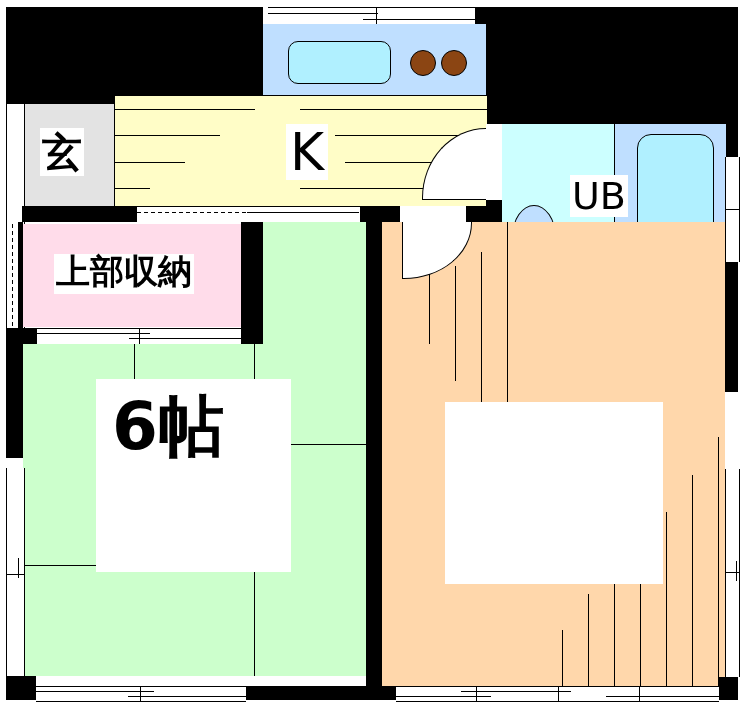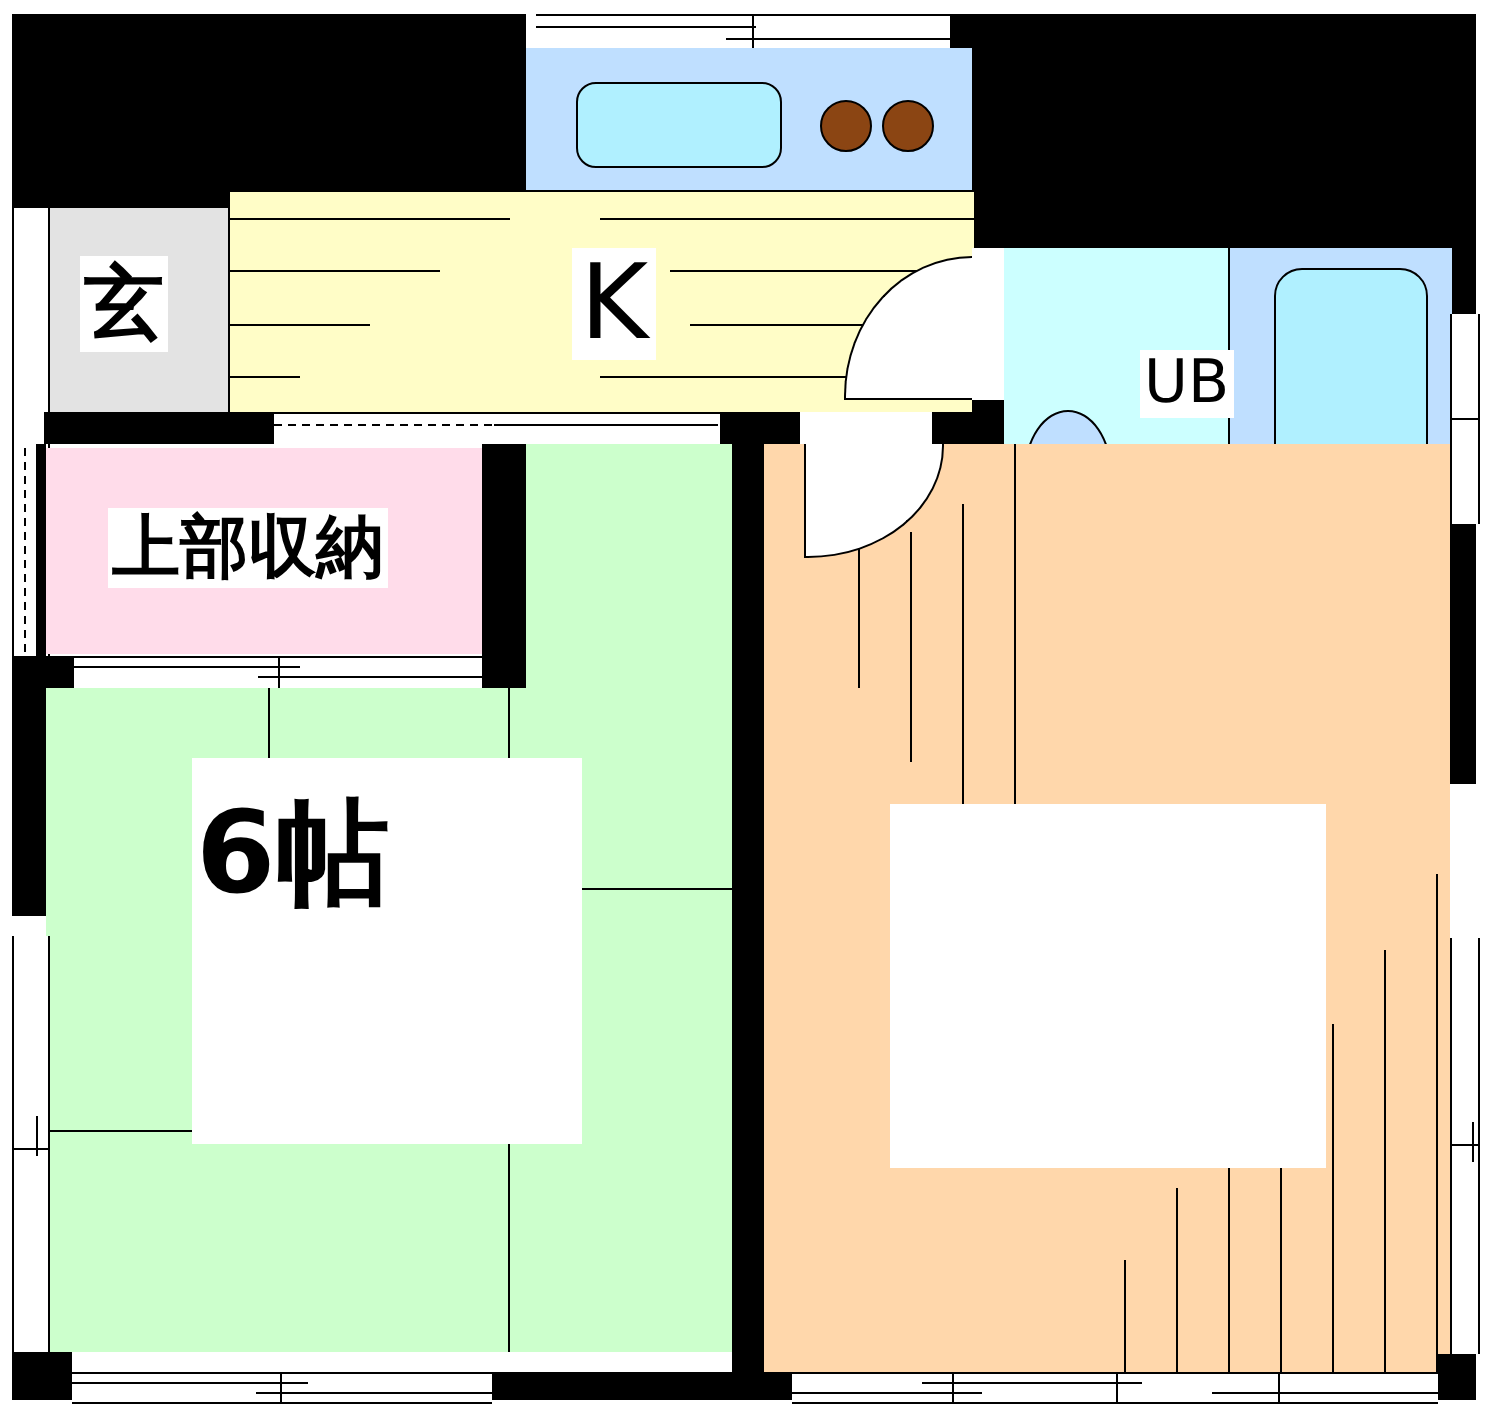--- a/index.html
+++ b/index.html
@@ -65,47 +65,47 @@
 
 <div class="wall" style="left:486px;top:200px;width:16px;height:104px;"></div>
 <div class="room" style="left:502px;top:124px;width:223px;height:163px;background:#ccffff;">
   <div class="abs" style="left:112px;top:0;width:111px;height:163px;background:#bfdfff;border-left:1px solid #000;"></div>
   <div class="abs" style="left:135px;top:10px;width:75px;height:143px;background:#b0f0ff;border:1px solid #000;border-radius:14px;"></div>
   <div class="abs" style="left:10px;top:81px;width:42px;height:62px;background:#bfdfff;border:1px solid #000;border-radius:50%;"></div>
   <div class="abs" style="left:5px;top:144px;width:54px;height:19px;background:#bfdfff;border:1px solid #000;"></div>
   <div class="abs" style="left:74px;top:126px;width:58px;height:37px;background:#bfdfff;border:1px solid #000;border-radius:29px 29px 0 0;"></div>
   <div class="abs" style="left:89px;top:136px;width:32px;height:17px;background:#b0f0ff;border:1px solid #000;border-radius:16px 16px 0 0;"></div>
 </div>
-<div class="label" style="left:570px;top:175px;font-size:30px;font-weight:normal;padding:2px 2px;">UB</div>
+<div class="label" style="left:570px;top:175px;font-size:38px;font-weight:normal;padding:2px 2px;">UB</div>
 <div class="wall" style="left:486px;top:287px;width:252px;height:17px;"></div>
 <div class="win" style="left:725px;top:157px;width:13px;height:105px;border-left:1px solid #000;border-right:1px solid #000;">
   <div class="hl" style="left:0;top:52px;width:13px;"></div>
 </div>
 <div class="wall" style="left:725px;top:262px;width:13px;height:130px;"></div>
 
 <div class="wall" style="left:18px;top:222px;width:5px;height:106px;"></div>
 <div class="room" style="left:23px;top:224px;width:223px;height:103px;background:#ffdcea;"></div>
-<div class="label" style="left:54px;top:254px;font-size:34px;padding:3px 2px;">上部収納</div>
+<div class="label" style="left:54px;top:254px;font-size:34px;padding:3px 2px;font-family:Liberation Mono, monospace;">上部収納</div>
 <div class="wall" style="left:241px;top:222px;width:22px;height:122px;"></div>
 <div class="win" style="left:37px;top:328px;width:204px;height:15px;border-top:1px solid #000;border-bottom:1px solid #000;">
   <div class="hl" style="left:0;top:4px;width:113px;"></div>
   <div class="hl" style="left:92px;top:9px;width:112px;"></div>
   <div class="vl" style="left:102px;top:0;height:15px;"></div>
 </div>
 <div class="wall" style="left:6px;top:328px;width:31px;height:16px;"></div>
 
 <div class="room" style="left:23px;top:344px;width:343px;height:332px;background:#ccffcc;">
   <div class="vl" style="left:111px;top:0;height:111px;"></div>
   <div class="vl" style="left:231px;top:0;height:332px;"></div>
   <div class="hl" style="left:231px;top:100px;width:112px;"></div>
   <div class="hl" style="left:0;top:221px;width:231px;"></div>
 </div>
 <div class="room" style="left:263px;top:222px;width:103px;height:122px;background:#ccffcc;"></div>
 <div class="label" style="left:96px;top:379px;width:195px;height:193px;">
-  <div style="font-size:57px;line-height:96px;padding-left:2px;">6帖</div>
+  <div style="font-size:66px;line-height:96px;padding-left:16px;">6帖</div>
 </div>
 <div class="wall" style="left:6px;top:344px;width:17px;height:114px;"></div>
 <div class="win" style="left:6px;top:468px;width:17px;height:208px;border-left:1px solid #000;border-right:1px solid #000;">
   <div class="hl" style="left:0;top:106px;width:17px;"></div>
   <div class="vl" style="left:11px;top:90px;height:20px;"></div>
 </div>
 <div class="wall" style="left:6px;top:676px;width:30px;height:24px;"></div>
 <div class="win" style="left:36px;top:686px;width:210px;height:14px;border-top:1px solid #000;border-bottom:1px solid #000;">
   <div class="hl" style="left:0;top:4px;width:118px;"></div>
   <div class="hl" style="left:92px;top:9px;width:118px;"></div>

